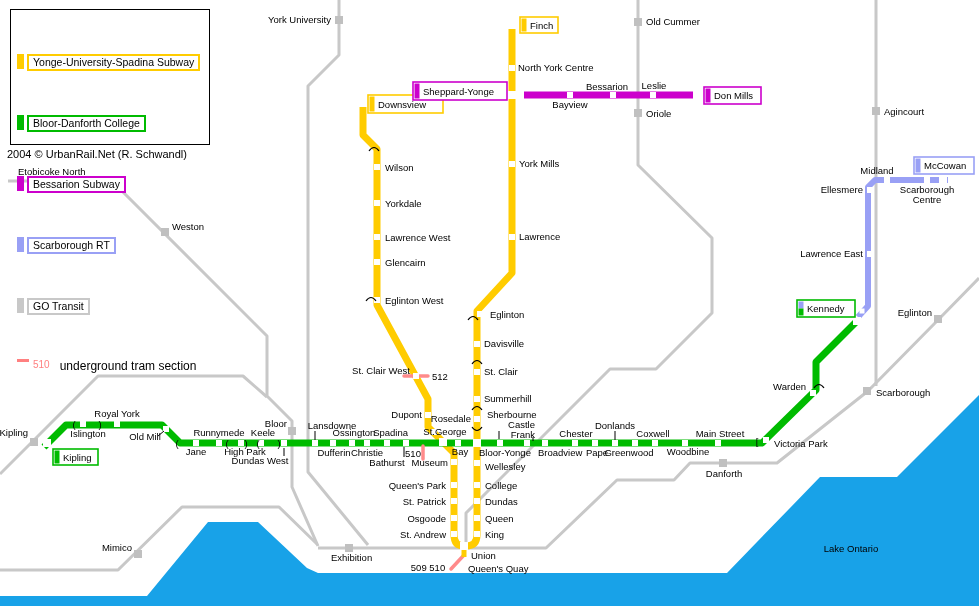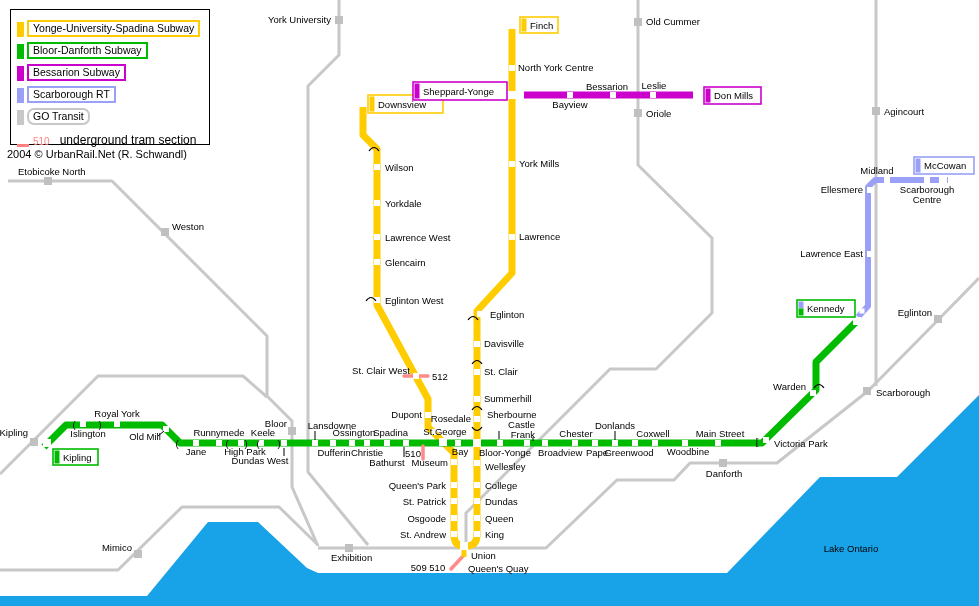--- a/index.html
+++ b/index.html
@@ -2,21 +2,21 @@
 <html><head>
 <meta charset="utf-8">
 <style>
   html,body{margin:0;padding:0;background:#fff;}
   .stage{position:relative;width:979px;height:606px;overflow:hidden;background:#fff;
          font-family:"Liberation Sans",sans-serif;}
   svg{position:absolute;left:0;top:0;}
   svg text{font-family:"Liberation Sans",sans-serif;font-size:9.5px;fill:#000;}
   .legend{position:absolute;left:10px;top:9px;width:200px;height:136px;
           border:1px solid #000;background:#fff;box-sizing:border-box;padding:5px 0 0 6px;}
-  .lrow{display:flex;align-items:flex-end;height:22px;}
+  .lrow{display:flex;align-items:flex-start;height:22px;margin-top:39px;}
   .lswatch{display:inline-block;width:7px;height:15px;margin-right:3px;flex:0 0 auto;}
   .lbox{display:inline-block;border:2px solid;padding:0px 4px 1px 4px;font-size:10.5px;
         color:#000;background:#fff;white-space:nowrap;}
   .ldash{display:inline-block;width:12px;height:3px;margin-right:4px;flex:0 0 auto;}
   .lcode{font-size:10px;margin-right:10px;}
   .lnote{font-size:12px;color:#000;}
   .copyright{position:absolute;left:7px;top:148px;font-size:11px;color:#000;white-space:nowrap;}
 </style>
 </head>
 <body>
@@ -251,33 +251,33 @@
       <rect x="54.5" y="450.5" width="5" height="13" fill="#00BB00"></rect>
       <text x="63" y="460.5" text-anchor="start" fill="#000" font-size="10.5px">Kipling</text>
     </svg>
   <div class="legend" id="legend">
       <div class="lrow">
         <span class="lswatch" style="background: rgb(255, 204, 0);"></span>
         <span class="lbox" style="border-color: rgb(255, 204, 0);">Yonge-University-Spadina Subway</span>
       </div>
       <div class="lrow">
         <span class="lswatch" style="background: rgb(0, 187, 0);"></span>
-        <span class="lbox" style="border-color: rgb(0, 187, 0);">Bloor-Danforth Subway</span>
+        <span class="lbox" style="border-color: rgb(0, 187, 0);">Bloor-Danforth College</span>
       </div>
       <div class="lrow">
         <span class="lswatch" style="background: rgb(204, 0, 204);"></span>
         <span class="lbox" style="border-color: rgb(204, 0, 204);">Bessarion Subway</span>
       </div>
       <div class="lrow">
         <span class="lswatch" style="background: rgb(153, 160, 245);"></span>
         <span class="lbox" style="border-color: rgb(153, 160, 245);">Scarborough RT</span>
       </div>
       <div class="lrow">
         <span class="lswatch" style="background: rgb(200, 200, 200);"></span>
-        <span class="lbox" style="border-color: rgb(200, 200, 200); border-radius: 7px;">GO Transit</span>
+        <span class="lbox" style="border-color: rgb(200, 200, 200);">GO Transit</span>
       </div>
       <div class="lrow">
         <span class="ldash" style="background: rgb(255, 128, 128);"></span>
         <span class="lcode" style="color: rgb(255, 128, 128);">510</span>
         <span class="lnote">underground tram section</span>
       </div>
     </div>
   <div class="copyright">2004 © UrbanRail.Net (R. Schwandl)</div>
 </div>
 

